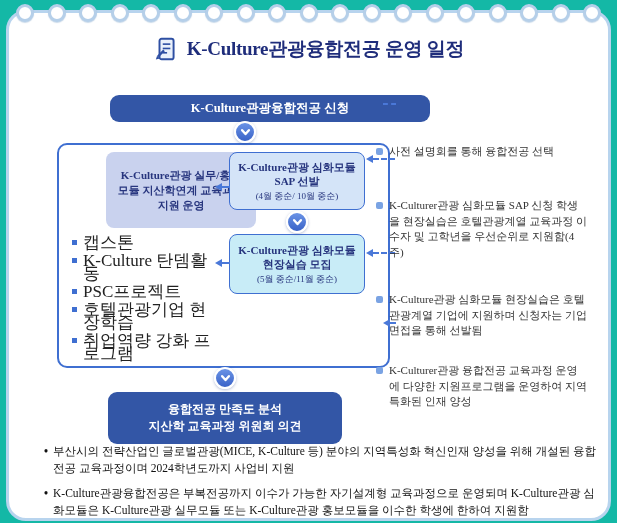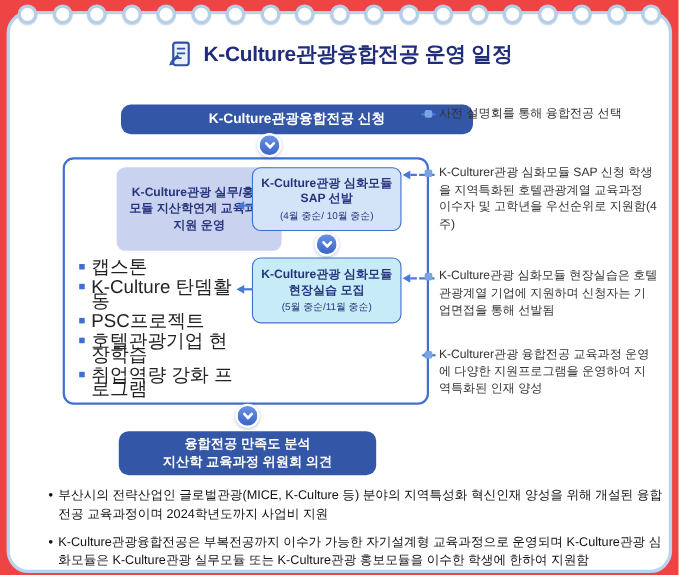--- a/index.html
+++ b/index.html
@@ -1,31 +1,31 @@
 <!DOCTYPE html>
 <html><head>
 <meta charset="utf-8">
 <style>
   html,body{margin:0;padding:0;background:#fff;}
-  #app{position:relative;width:617px;height:523px;background:#ef4444;overflow:hidden;
-       font-family:Liberation Sans, sans-serif;}
+  #app{position:relative;width:617px;height:523px;background:#14b8a6;overflow:hidden;
+       font-family:Liberation Serif, serif;}
   
   .frame{position:absolute;left:6px;top:10px;width:599px;height:505px;border:3px solid #b8d4ee;
          border-radius:20px;background:#fff;box-sizing:content-box;}
   .rings{position:absolute;left:16px;top:4px;width:585px;display:flex;justify-content:space-between;z-index:6;}
   .ring{width:12px;height:12px;border:3.5px solid #b5cfe9;border-radius:50%;background:#fff;
         box-shadow:0 1px 1px rgba(120,160,200,.4);}
   
   .title-row{position:absolute;left:0;top:36px;width:617px;display:flex;align-items:center;justify-content:center;gap:8px;}
   .title-row h1{margin:0;font-size:19px;font-weight:bold;color:#1f2d7b;letter-spacing:-0.3px;}
   
   .pill{position:absolute;background:#3356a6;color:#fff;font-weight:bold;border-radius:9px;
         display:flex;flex-direction:column;align-items:center;justify-content:center;text-align:center;}
   .pill.start{left:110px;top:95px;width:320px;height:27px;font-size:12.5px;}
-  .pill.end{left:108px;top:392px;width:234px;height:40px;font-size:12px;line-height:17px;}
+  .pill.end{left:108px;top:392px;width:234px;height:52px;font-size:12px;line-height:17px;}
   
   .chev{position:absolute;width:22px;height:22px;box-sizing:border-box;border-radius:50%;
         background:linear-gradient(180deg,#6a93e6,#3a63c8);border:2.5px solid #fff;
         box-shadow:0 1px 3px rgba(40,70,140,.35);display:flex;align-items:center;justify-content:center;z-index:5;}
   
   .main-box{position:absolute;left:57px;top:143px;width:333px;height:225px;border:2px solid #3f6fd1;
             border-radius:10px;background:#fff;box-sizing:border-box;}
   .left-box{position:absolute;left:66px;top:152px;width:150px;height:76px;background:#c9d2ee;border-radius:8px;
             display:flex;align-items:center;justify-content:center;text-align:center;padding:4px 6px;box-sizing:border-box;
             font-size:11px;font-weight:bold;color:#27357e;line-height:15px;word-break:keep-all;margin-left:40px;}
@@ -36,21 +36,21 @@
            display:flex;flex-direction:column;align-items:center;justify-content:center;text-align:left;padding:5px 4px;}
   .mod-box .bt{font-size:11px;font-weight:bold;color:#27357e;line-height:14px;}
   .mod-box .bd{font-size:9px;color:#27357e;margin-top:2px;}
   .sap{left:229px;top:152px;height:58px;background:#d4e4f8;}
   .field{left:229px;top:234px;height:60px;background:#c8ecf7;}
   
   .dash{position:absolute;border-top:2px dashed #4a78d8;}
   .arrow-left{position:absolute;width:0;height:0;border-top:4px solid transparent;
               border-bottom:4px solid transparent;border-right:7px solid #4a78d8;}
   
-  .note{position:absolute;left:386px;width:212px;display:flex;align-items:flex-start;}
+  .note{position:absolute;left:376px;width:212px;display:flex;align-items:flex-start;margin-top:48px;}
   .note .marker{flex:0 0 auto;width:7px;height:7px;background:#7aa3e3;border-radius:2px;margin:4px 6px 0 0;}
   .note p{margin:0;font-size:11px;line-height:15.5px;color:#333;}
   
   .footer-notes{position:absolute;left:44px;top:443px;width:558px;}
   .bnote{display:flex;align-items:flex-start;margin-bottom:9px;}
   .bnote .dot{flex:0 0 auto;font-size:11.5px;line-height:16.5px;color:#111;margin-right:5px;font-weight:bold;}
   .bnote p{margin:0;font-size:11.5px;line-height:16.5px;color:#111;}
 </style>
 </head>
 <body>
@@ -172,21 +172,21 @@
     <span>융합전공 만족도 분석</span>
     <span>지산학 교육과정 위원회 의견</span>
   </div>
 
   <div class="note" style="top:96px;">
     <span class="marker"></span>
     <p>사전 설명회를 통해 융합전공 선택</p>
   </div>
   <div class="note" style="top:150px;">
     <span class="marker"></span>
-    <p>K-Culturer관광 심화모듈 SAP 신청 학생을 지역특화된 호텔관광계열 교육과정 이수자 및 고학년을 우선순위로 지원함(4주)</p>
+    <p>K-Culturer관광 심화모듈 SAP 신청 학생을 현장실습은 호텔관광계열 교육과정 이수자 및 고학년을 우선순위로 지원함(4주)</p>
   </div>
   <div class="note" style="top:244px;">
     <span class="marker"></span>
     <p>K-Culture관광 심화모듈 현장실습은 호텔관광계열 기업에 지원하며 신청자는 기업면접을 통해 선발됨</p>
   </div>
   <div class="note" style="top:315px;">
     <span class="marker"></span>
     <p>K-Culturer관광 융합전공 교육과정 운영에 다양한 지원프로그램을 운영하여 지역특화된 인재 양성</p>
   </div>
 

